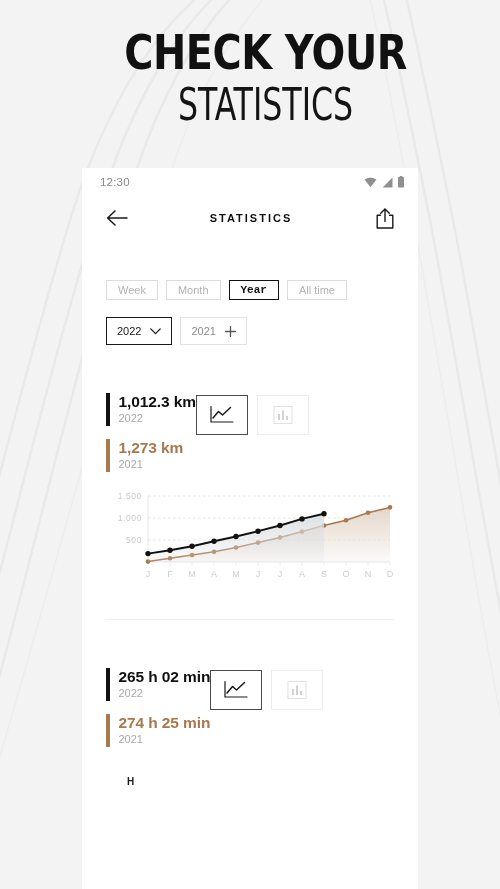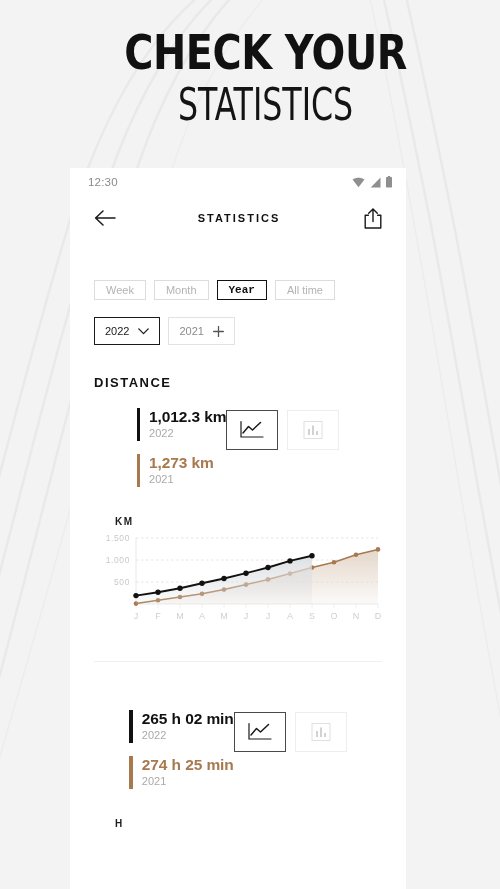--- a/index.html
+++ b/index.html
@@ -56,21 +56,21 @@
     letter-spacing: 0px;
     color: #141414;
     transform: scaleX(0.80);
     margin-top: 4px;
     white-space: nowrap;
   }
 
   
   .phone {
     position: absolute;
-    left: 70px;
+    left: 82px;
     top: 168px;
     width: 336px;
     height: 721px;
     background: #ffffff;
     z-index: 3;
     overflow: hidden;
   }
 
   
   .statusbar {
@@ -170,21 +170,21 @@
   .section { padding-top: 30px; }
   .section-title {
     font-size: 13px;
     font-weight: 700;
     letter-spacing: 1.5px;
     color: #121212;
   }
 
   .stats-row {
     display: flex;
-    justify-content: center;
+    justify-content: flex-start;
     align-items: flex-start;
     margin-top: 17px;
   }
   .stats-col { padding-top: 1px; }
 
   .stat {
     display: flex;
     align-items: stretch;
     gap: 9px;
     margin-bottom: 13px;
@@ -330,21 +330,20 @@
       </div>
       <div class="sel light">
         <span>2021</span>
         <svg width="11" height="11" viewBox="0 0 11 11">
           <path d="M5.5 0.6 V10.4 M0.6 5.5 H10.4" fill="none" stroke="#555" stroke-width="1.3" stroke-linecap="round"></path>
         </svg>
       </div>
     </div>
 
     <div class="section">
-      <div class="section-title">DISTANCE</div>
 
       <div class="stats-row">
         <div class="stats-col">
           <div class="stat">
             <div class="stat-bar"></div>
             <div class="stat-text">
               <div class="stat-value">1,012.3 km</div>
               <div class="stat-year">2022</div>
             </div>
           </div>
@@ -368,21 +367,20 @@
             <svg width="22" height="20" viewBox="0 0 22 20">
               <rect x="2" y="1.5" width="18" height="17" fill="none" stroke="#e0e0e0" stroke-width="1"></rect>
               <rect x="6" y="9" width="2" height="6" fill="#d2d2d2"></rect>
               <rect x="10" y="5.5" width="2" height="9.5" fill="#d2d2d2"></rect>
               <rect x="14" y="11" width="2" height="4" fill="#d2d2d2"></rect>
             </svg>
           </div>
         </div>
       </div>
 
-      <div class="chart-unit">KM</div>
 
       <div class="chart-wrap">
         <svg id="distance-chart-svg" width="288" height="92" viewBox="0 0 288 92">
             <defs>
               <linearGradient id="g0" x1="0" y1="0" x2="0" y2="1">
                 <stop offset="0" stop-color="#dcdfe2" stop-opacity="0.95"></stop>
                 <stop offset="1" stop-color="#dcdfe2" stop-opacity="0.12"></stop>
               </linearGradient>
               <linearGradient id="g1" x1="0" y1="0" x2="0" y2="1">
                 <stop offset="0" stop-color="#e3d5c8" stop-opacity="0.95"></stop>

